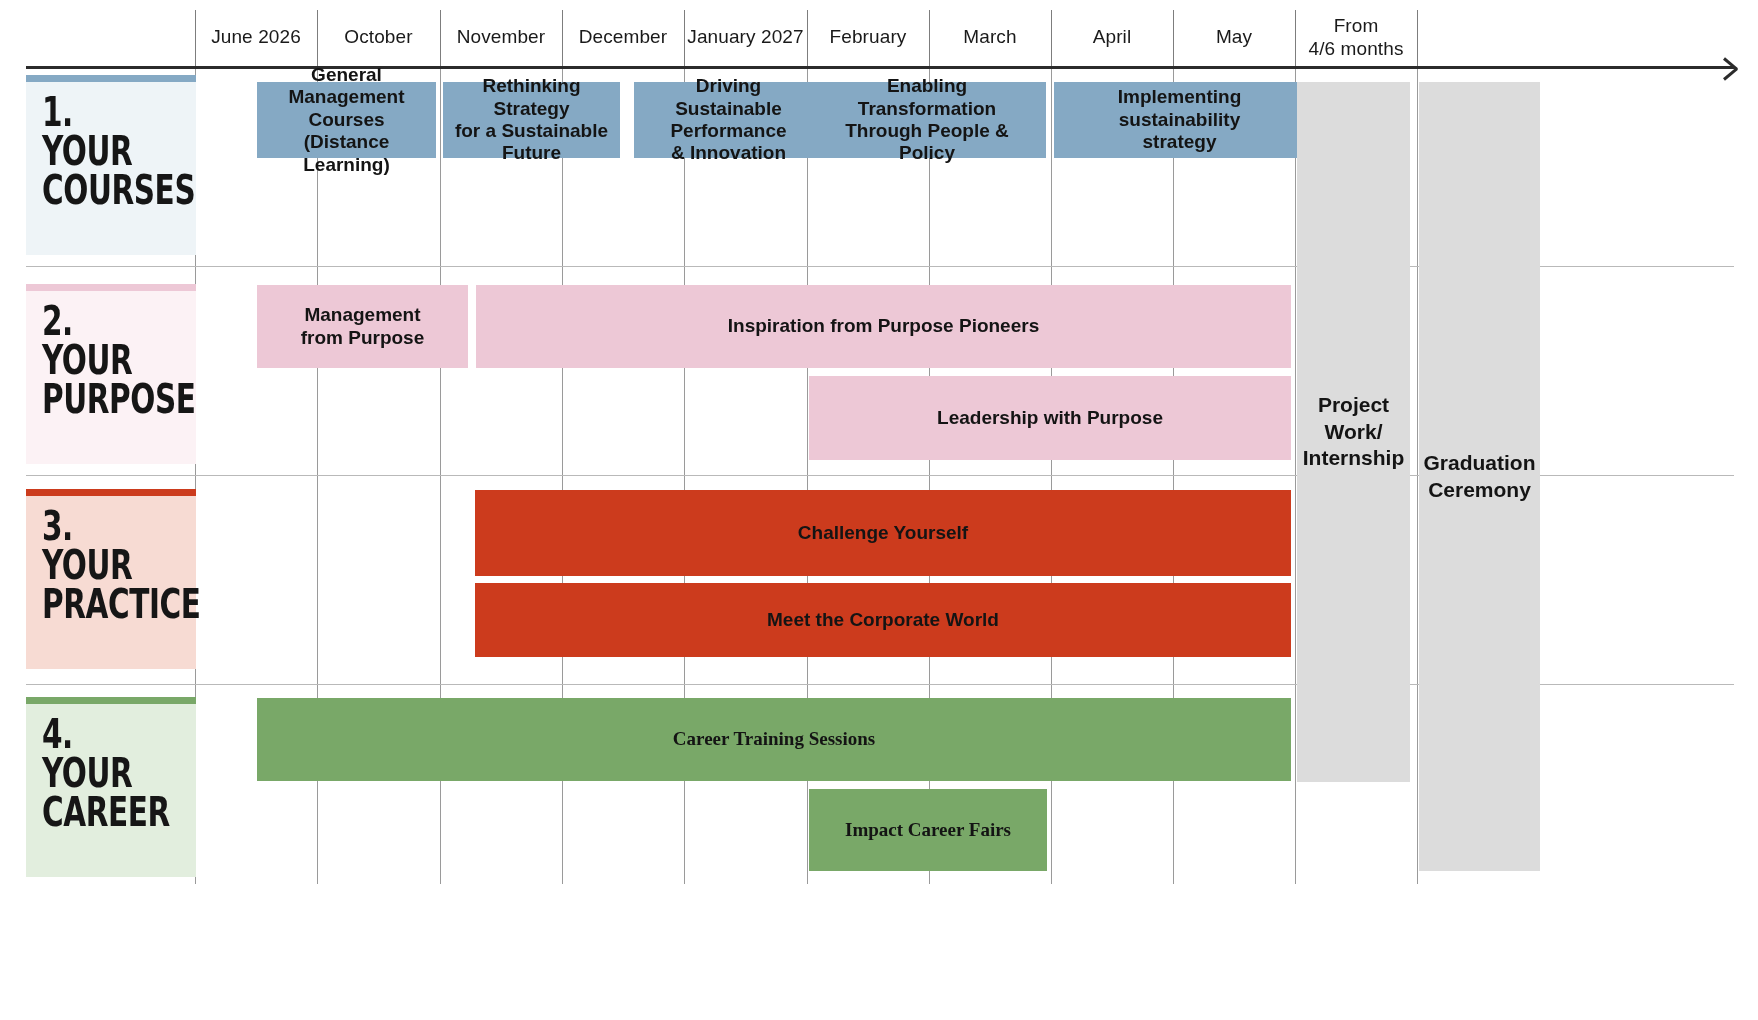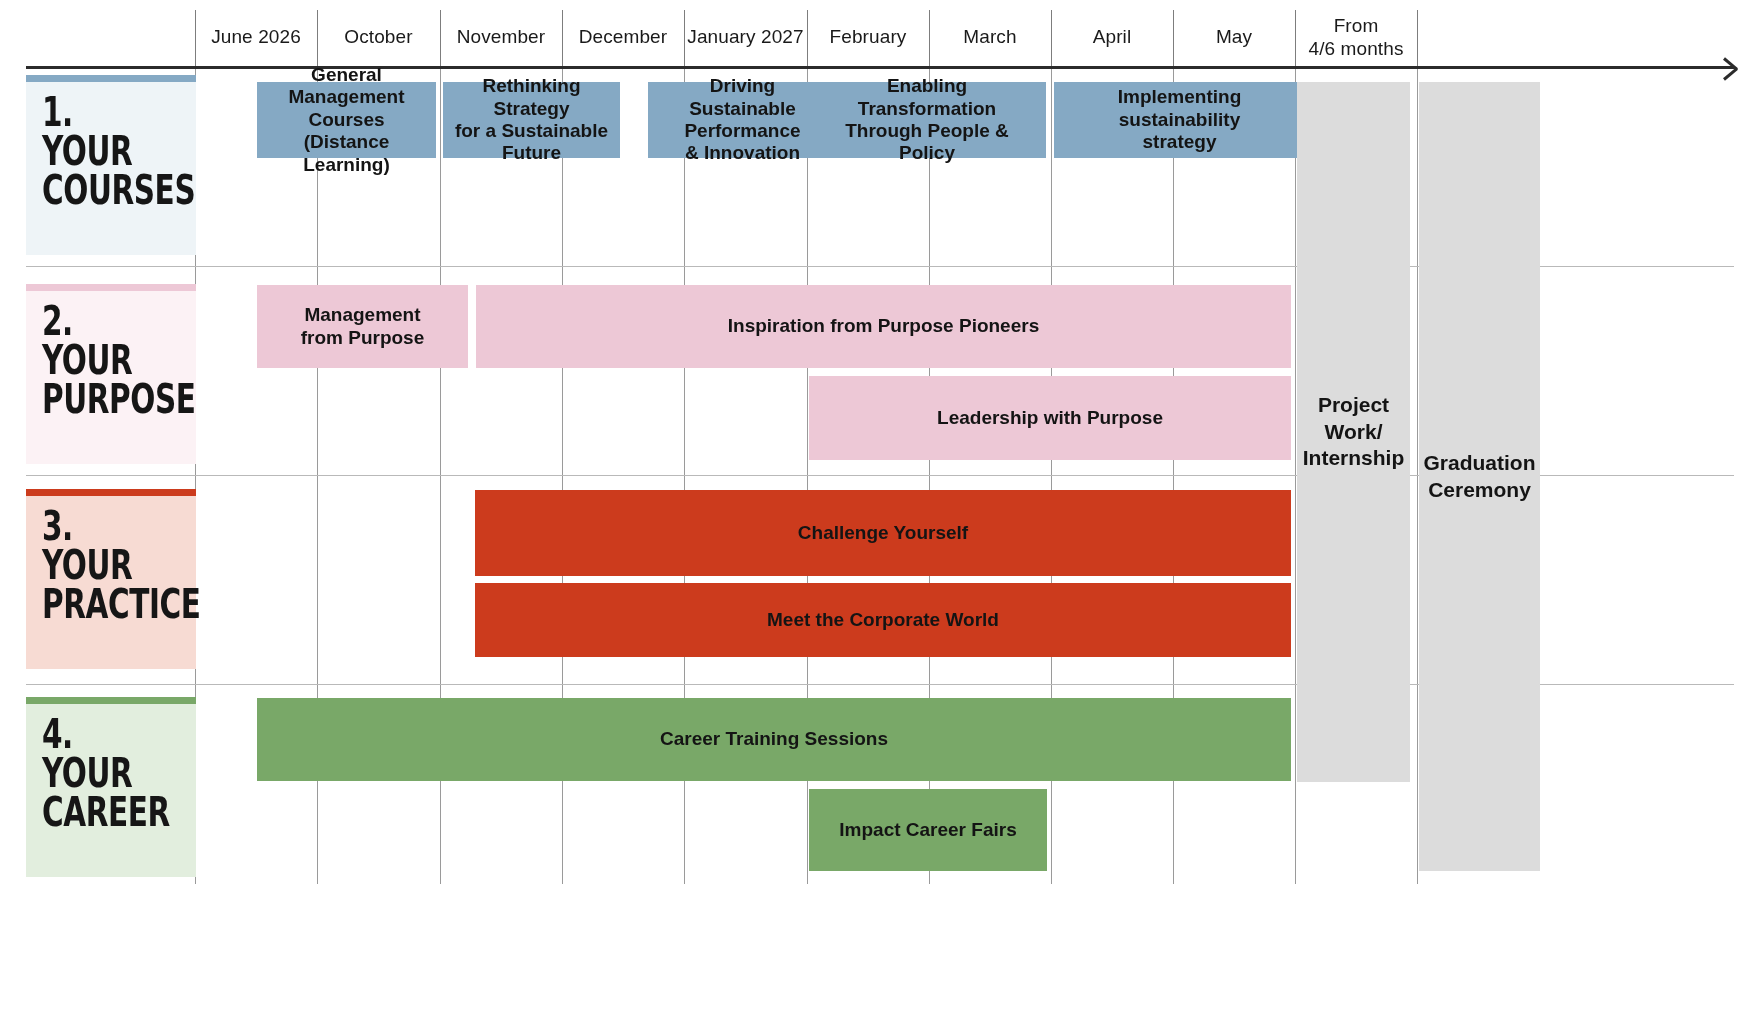--- a/index.html
+++ b/index.html
@@ -136,21 +136,21 @@
     font-weight: 700;
     font-size: 19px;
     line-height: 1.18;
     color: #141414;
     padding: 0 8px;
     white-space: pre-line;
   }
   .bar.blue  { background: #85a9c4; }
   .bar.pink  { background: #edc8d6; }
   .bar.red   { background: #cc3b1d; }
-  .bar.green { background: #79a868; }
+  .bar.green { background: #79a868; font-family: Liberation Serif, serif; }
   .bar.gray  { background: #dcdcdc; }
   .bar.gray  { font-size: 21px; line-height: 1.26; }
 </style>
 </head>
 <body>
 
 <div id="canvas">
 
   <div class="header-band">
     <div class="col-sep" style="left:195px"></div>
@@ -224,21 +224,21 @@
     <div class="cat-label">4. YOUR
 CAREER</div>
   </div>
 
   <div class="bar blue" style="left:257px;top:82px;width:179px;height:76px">General Management
 Courses
 (Distance Learning)</div>
   <div class="bar blue" style="left:443px;top:82px;width:177px;height:76px">Rethinking Strategy
 for a Sustainable
 Future</div>
-  <div class="bar blue" style="left:648px;top:82px;width:189px;height:76px">Driving Sustainable
+  <div class="bar blue" style="left:634px;top:82px;width:189px;height:76px">Driving Sustainable
 Performance
 &amp; Innovation</div>
   <div class="bar blue" style="left:808px;top:82px;width:238px;height:76px">Enabling Transformation
 Through People &amp; Policy</div>
   <div class="bar blue" style="left:1054px;top:82px;width:251px;height:76px">Implementing
 sustainability
 strategy</div>
 
   <div class="bar pink" style="left:257px;top:285px;width:211px;height:83px">Management
 from Purpose</div>

